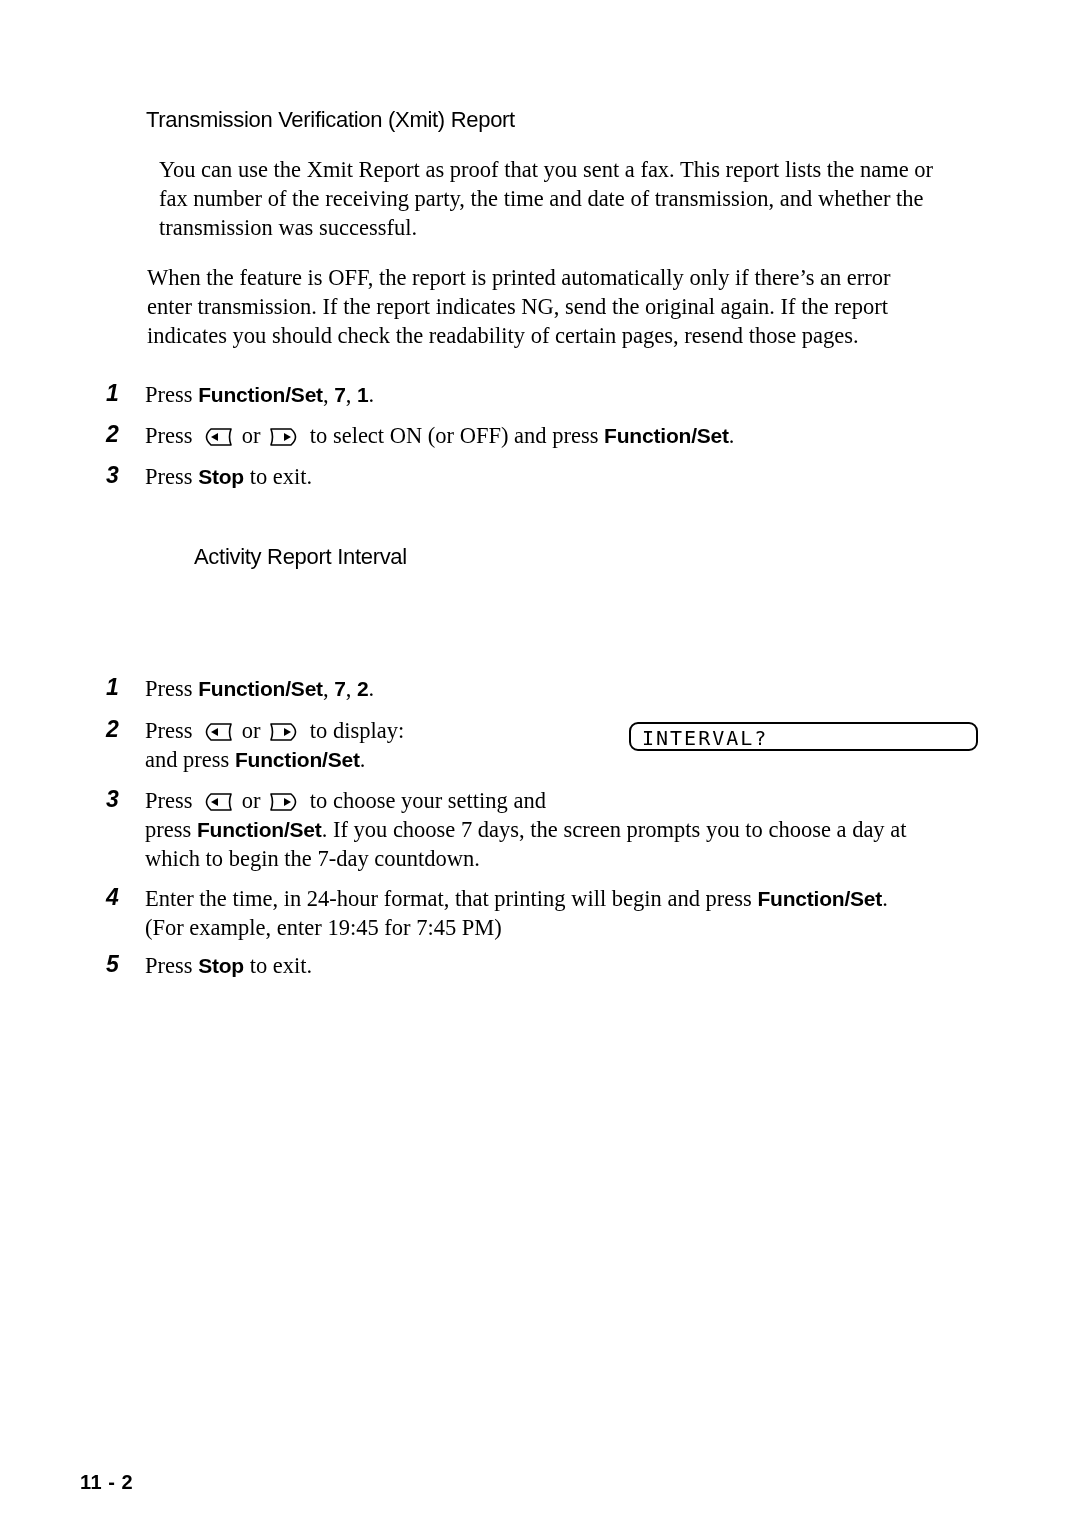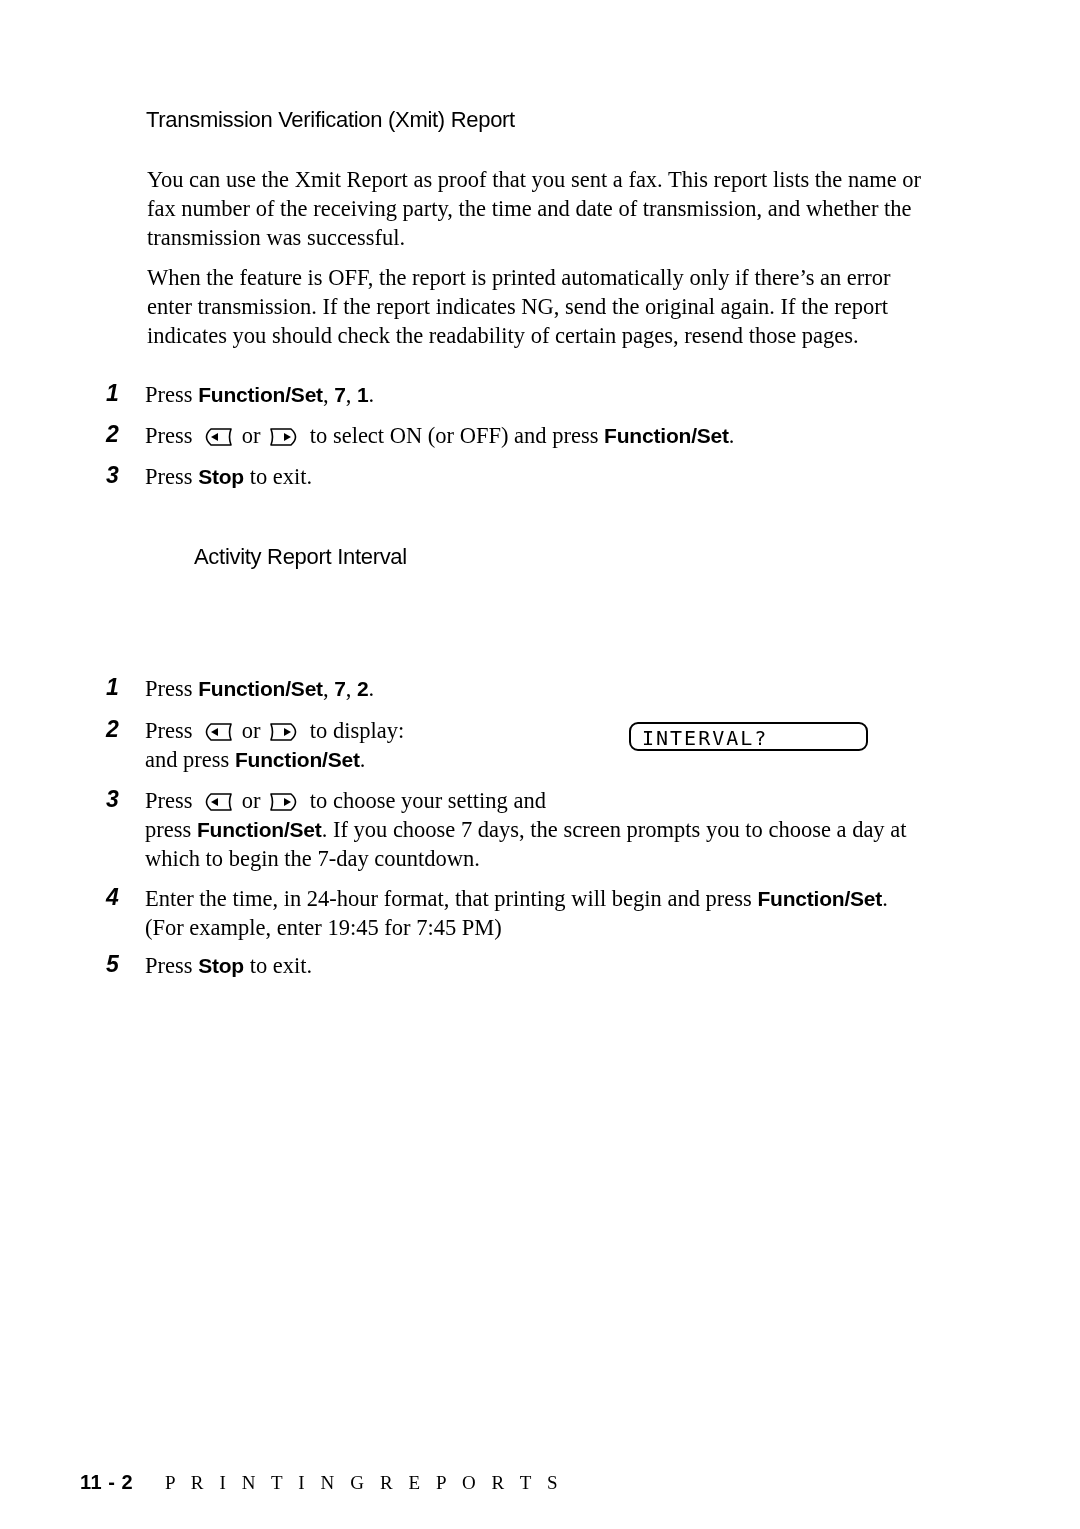--- a/index.html
+++ b/index.html
@@ -37,21 +37,21 @@
 
   
   .para {
     position: absolute;
     left: 147px;
     width: 790px;
     font-size: 22.5px;
     line-height: 29px;
     text-align: left;
   }
-  #para-xmit-1 { top: 142px; }
+  #para-xmit-1 { top: 132px; margin-left: 12px; }
   #para-xmit-2 { top: 240px; }
   #para-xmit-3 { top: 337px; }
   #para-activity-1 { top: 578px; }
 
   
   .step {
     position: absolute;
     left: 106px;
     width: 840px;
     font-size: 22.5px;
@@ -98,21 +98,21 @@
     height: 20px;
     margin: 0 3px;
   }
   .keyicon svg { display: block; }
 
   
   .lcd {
     position: absolute;
     left: 629px;
     top: 722px;
-    width: 239px;
+    width: 349px;
     height: 29px;
     border: 2px solid #000;
     border-radius: 9px;
     background: #ffffff;
     box-sizing: border-box;
   }
   .lcd-text {
     position: absolute;
     left: 11px;
     top: 2px;
@@ -129,20 +129,21 @@
   }
 
   
   .footer {
     position: absolute;
     left: 80px;
     top: 1471px;
     height: 30px;
     display: flex;
     align-items: baseline;
+    gap: 30px;
   }
   .footer-page {
     font-family: "Liberation Sans", "DejaVu Sans", sans-serif;
     font-weight: bold;
     font-size: 20px;
     letter-spacing: 0.5px;
   }
   .footer-title {
     margin-left: 32px;
     font-family: "Liberation Serif", "DejaVu Serif", serif;
@@ -222,16 +223,15 @@
     <span class="step-num">5</span>
     <span class="step-body">Press <span class="b">Stop</span> to exit.</span>
   </div>
 
   <div class="lcd">
     <span class="lcd-text">INTERVAL?</span>
   </div>
 
   <div class="footer">
     <span class="footer-page">11 - 2</span>
-    <span class="footer-title">P R I N T I N G   R E P O R T S</span>
   </div>
 
 </div>
 
 </body></html>

